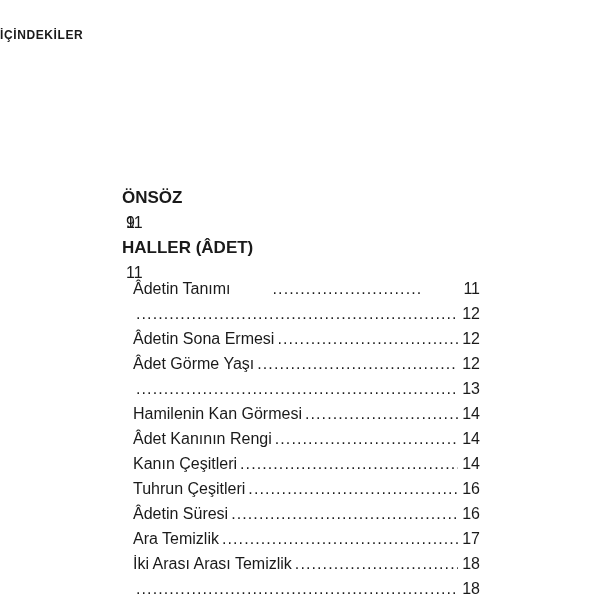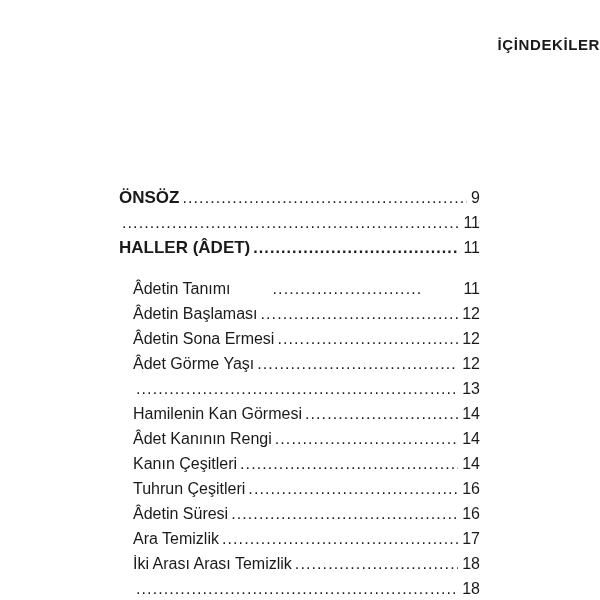--- a/index.html
+++ b/index.html
@@ -13,45 +13,46 @@
   .page {
     position: relative;
     width: 600px;
     height: 600px;
     background: #ffffff;
     font-family: "Liberation Sans", sans-serif;
     color: #1a1a1a;
   }
   .title {
     position: absolute;
-    top: 36px;
+    top: 28px;
     left: 0;
     right: 0;
-    text-align: right;
+    text-align: left;
     font-weight: bold;
-    font-size: 15px;
+    font-size: 12px;
     letter-spacing: 0.6px;
   }
   .toc {
     position: absolute;
     top: 185px;
     left: 119px;
     width: 361px;
   }
   .row {
     display: flex;
     align-items: baseline;
     height: 25px;
     line-height: 25px;
     font-size: 16px;
     white-space: nowrap;
   }
   .row.section {
     font-weight: bold;
     font-size: 17px;
+    flex-direction: column;
   }
   .row.section .leader,
   .row.section .pagenum {
     font-weight: normal;
     font-size: 16px;
   }
   .row.leader-bold .leader {
     font-weight: bold;
   }
   .row.sub {
@@ -102,21 +103,20 @@
     <span class="pagenum">11</span>
   </div>
 
   <div class="row sub">
     <span class="label">Âdetin Tanımı</span>
     <span class="leader">......................................................................................................................................................</span>
     <span class="pagenum">11</span>
   </div>
 
   <div class="row sub">
-    <span class="label">Âdetin Başlaması</span>
     <span class="leader">......................................................................................................................................................</span>
     <span class="pagenum">12</span>
   </div>
 
   <div class="row sub">
     <span class="label">Âdetin Sona Ermesi</span>
     <span class="leader">......................................................................................................................................................</span>
     <span class="pagenum">12</span>
   </div>
 

